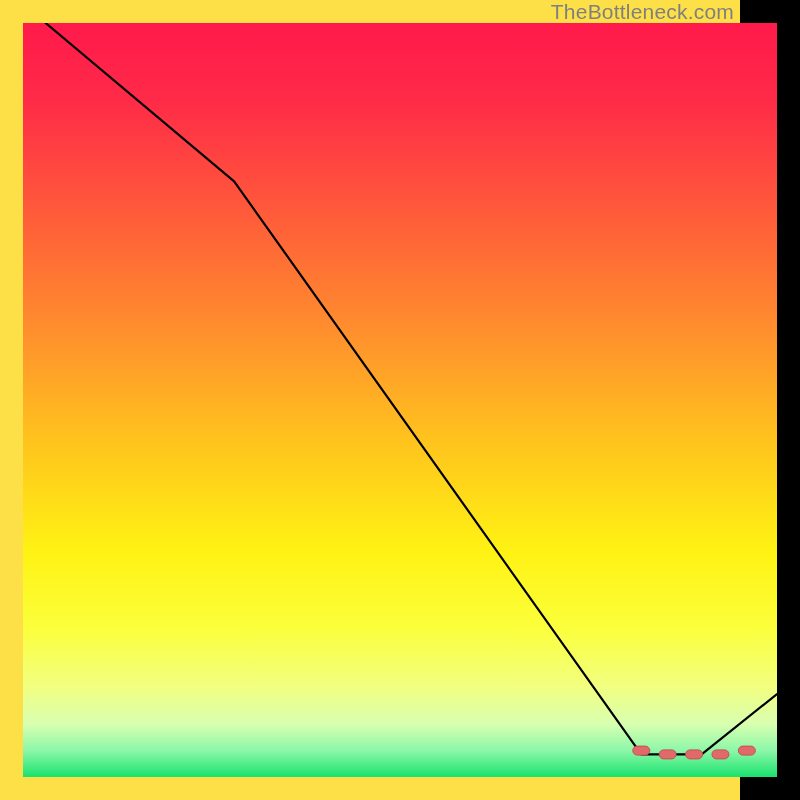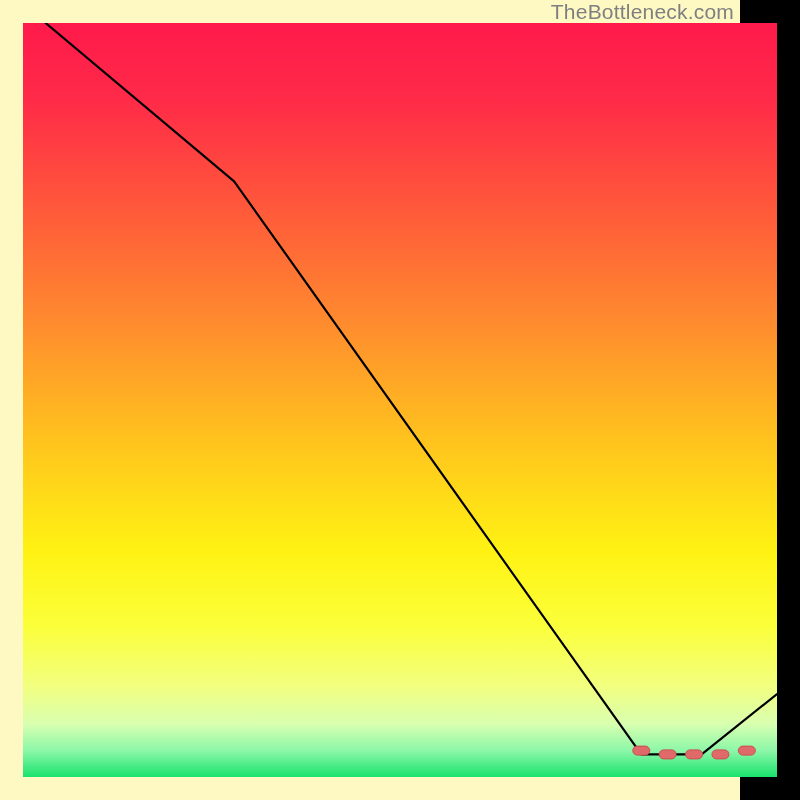--- a/index.html
+++ b/index.html
@@ -8,21 +8,21 @@
     width: 800px;
     height: 800px;
     background: #000;
     overflow: hidden;
     font-family: Arial, Helvetica, sans-serif;
   }
   .stage {
     position: relative;
     width: 740px;
     height: 800px;
-    background: #fef9c3;
+    background: #fde047;
   }
   .plot {
     position: absolute;
     left: 23px;
     top: 23px;
     width: 754px;
     height: 754px;
     
   }
   .watermark {

